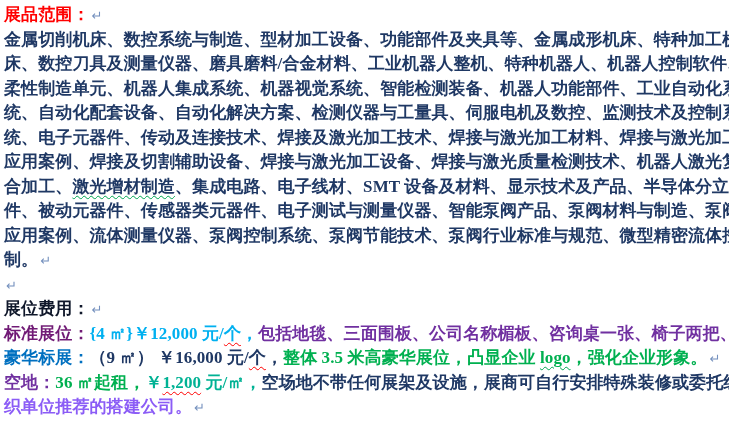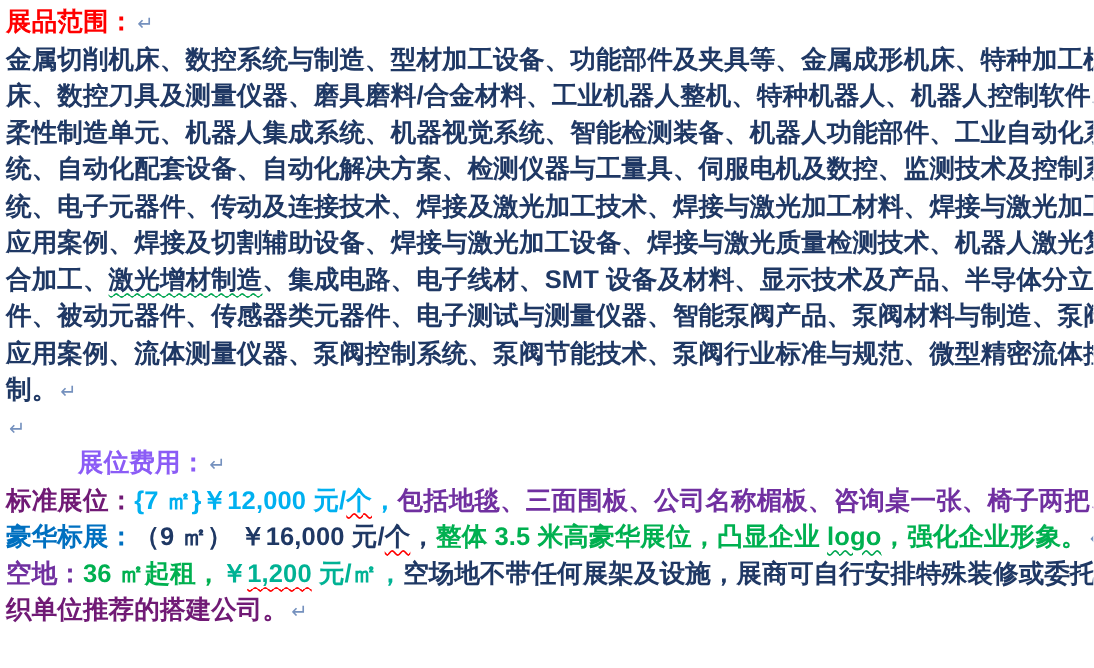--- a/index.html
+++ b/index.html
@@ -13,20 +13,21 @@
     padding:3px 0 0 4px;
     cursor:text;
   }
   .line{
     height:24.5px;
     line-height:24.5px;
     white-space:nowrap;
     font-size:17px;
     font-weight:bold;
     letter-spacing:0.1px;
+    font-family:Liberation Serif, serif;
   }
   .seg{font-weight:bold;}
   .sq-red{
     text-decoration-line:underline;
     text-decoration-style:wavy;
     text-decoration-color:#FF0000;
     text-decoration-thickness:1px;
     text-underline-offset:3px;
   }
   .sq-green{
@@ -53,19 +54,19 @@
       <div class="line"><span class="seg" style="color: rgb(31, 56, 100);">床、数控刀具及测量仪器、磨具磨料/合金材料、工业机器人整机、特种机器人、机器人控制软件、</span></div>
       <div class="line"><span class="seg" style="color: rgb(31, 56, 100);">柔性制造单元、机器人集成系统、机器视觉系统、智能检测装备、机器人功能部件、工业自动化系</span></div>
       <div class="line"><span class="seg" style="color: rgb(31, 56, 100);">统、自动化配套设备、自动化解决方案、检测仪器与工量具、伺服电机及数控、监测技术及控制系</span></div>
       <div class="line"><span class="seg" style="color: rgb(31, 56, 100);">统、电子元器件、传动及连接技术、焊接及激光加工技术、焊接与激光加工材料、焊接与激光加工</span></div>
       <div class="line"><span class="seg" style="color: rgb(31, 56, 100);">应用案例、焊接及切割辅助设备、焊接与激光加工设备、焊接与激光质量检测技术、机器人激光复</span></div>
       <div class="line"><span class="seg" style="color: rgb(31, 56, 100); margin-top: 34px;">合加工、</span><span class="seg sq-green" style="color: rgb(31, 56, 100);">激光增材制造</span><span class="seg" style="color: rgb(31, 56, 100);">、集成电路、电子线材、SMT 设备及材料、显示技术及产品、半导体分立器</span></div>
       <div class="line"><span class="seg" style="color: rgb(31, 56, 100);">件、被动元器件、传感器类元器件、电子测试与测量仪器、智能泵阀产品、泵阀材料与制造、泵阀</span></div>
       <div class="line"><span class="seg" style="color: rgb(31, 56, 100);">应用案例、流体测量仪器、泵阀控制系统、泵阀节能技术、泵阀行业标准与规范、微型精密流体控</span></div>
       <div class="line"><span class="seg" style="color: rgb(31, 56, 100);">制。</span><span class="pilcrow" style="color: rgb(117, 145, 190);">↵</span></div>
       <div class="line"><span class="pilcrow" style="color: rgb(117, 145, 190);">↵</span></div>
-      <div class="line"><span class="seg" style="color: #8b5cf6; margin-left: 48px;">展位费用：</span><span class="pilcrow" style="color: rgb(117, 145, 190);">↵</span></div>
-      <div class="line"><span class="seg" style="color: #701a75;">标准展位：</span><span class="seg" style="color: rgb(0, 176, 240);">{7 ㎡}￥12,000 元/</span><span class="seg sq-red" style="color: rgb(0, 176, 240);">个</span><span class="seg" style="color: rgb(0, 176, 240);">，</span><span class="seg" style="color: rgb(112, 48, 160);">包括地毯、三面围板、公司名称楣板、咨询桌一张、椅子两把、</span></div>
+      <div class="line"><span class="seg" style="color: #0f172a;">展位费用：</span><span class="pilcrow" style="color: rgb(117, 145, 190);">↵</span></div>
+      <div class="line"><span class="seg" style="color: #701a75;">标准展位：</span><span class="seg" style="color: rgb(0, 176, 240);">{4 ㎡}￥12,000 元/</span><span class="seg sq-red" style="color: rgb(0, 176, 240);">个</span><span class="seg" style="color: rgb(0, 176, 240);">，</span><span class="seg" style="color: rgb(112, 48, 160);">包括地毯、三面围板、公司名称楣板、咨询桌一张、椅子两把、</span></div>
       <div class="line"><span class="seg" style="color: rgb(0, 112, 192);">豪华标展：</span><span class="seg" style="color: rgb(31, 56, 100);">（9 ㎡） ￥16,000 元/</span><span class="seg sq-red" style="color: rgb(31, 56, 100);">个</span><span class="seg" style="color: rgb(31, 56, 100);">，</span><span class="seg" style="color: rgb(0, 176, 80);">整体 3.5 米高豪华展位，凸显企业 </span><span class="seg sq-green" style="color: rgb(0, 176, 80);">logo</span><span class="seg" style="color: rgb(0, 176, 80);">，强化企业形象。</span><span class="pilcrow" style="color: rgb(117, 145, 190);">↵</span></div>
       <div class="line"><span class="seg" style="color: rgb(112, 48, 160);">空地：</span><span class="seg" style="color: rgb(0, 176, 80);">36 ㎡起租，</span><span class="seg" style="color: rgb(0, 178, 148);">￥</span><span class="seg sq-red" style="color: rgb(0, 178, 148);">1,200</span><span class="seg" style="color: rgb(0, 178, 148);"> 元/㎡，</span><span class="seg" style="color: rgb(31, 56, 100);">空场地不带任何展架及设施，展商可自行安排特殊装修或委托组</span></div>
-      <div class="line"><span class="seg" style="color: #701a75; text-align: right;">织单位推荐的搭建公司。</span><span class="pilcrow" style="color: rgb(117, 145, 190);">↵</span></div>
+      <div class="line"><span class="seg" style="color: #8b5cf6; text-align: right;">织单位推荐的搭建公司。</span><span class="pilcrow" style="color: rgb(117, 145, 190);">↵</span></div>
     </div>
 </div>
 
 </body></html>

